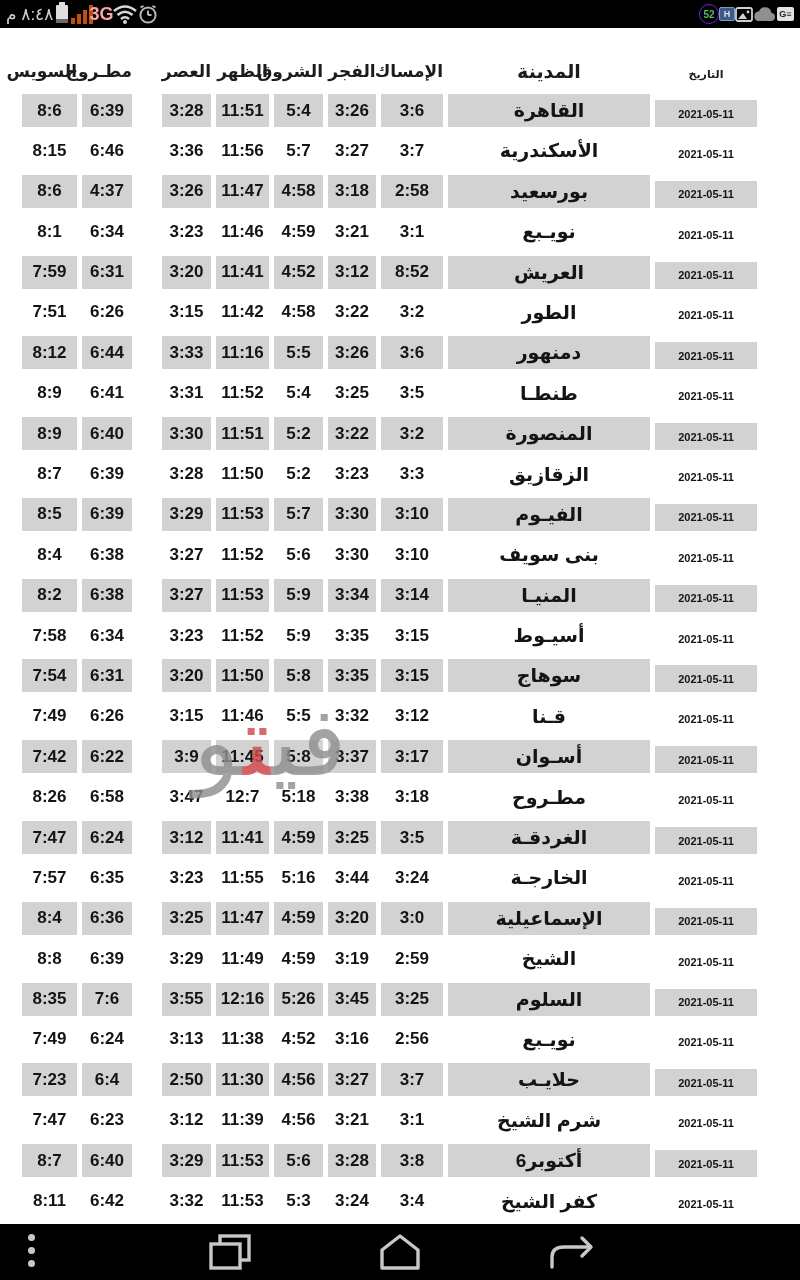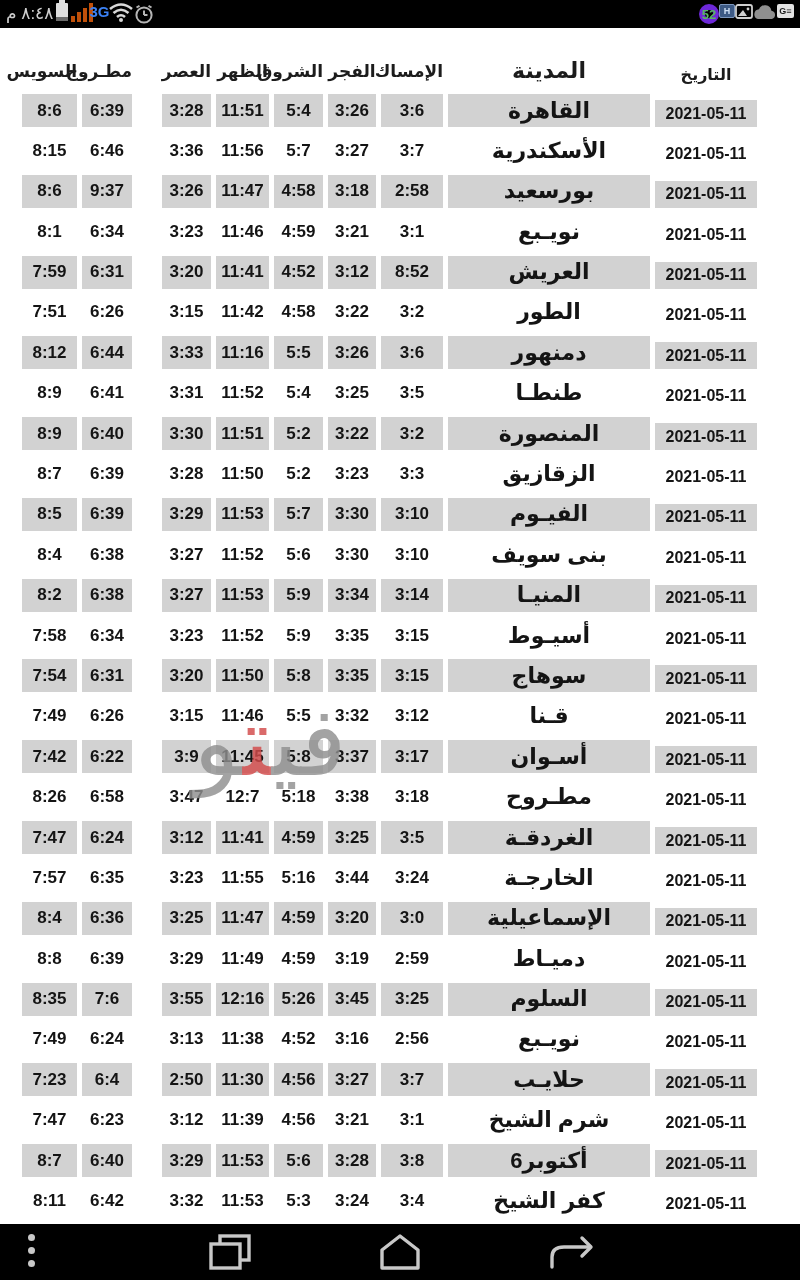--- a/index.html
+++ b/index.html
@@ -3,48 +3,48 @@
 <meta charset="utf-8">
 <style>
   * { box-sizing: border-box; margin: 0; padding: 0; }
   html,body { width:800px; height:1280px; background:#fff; overflow:hidden;
               font-family:"Liberation Sans","DejaVu Sans",sans-serif; }
   body { position:relative; }
 
   
   .statusbar { position:absolute; top:0; left:0; width:800px; height:28px; background:#000;
                display:flex; justify-content:space-between; align-items:center; padding:0 6px; }
-  .sb-left, .sb-right { display:flex; }
+  .sb-left, .sb-right { display:flex; align-items:center; }
   .sb-time { color:#cfcfcf; font-size:17px; direction:rtl; letter-spacing:.5px; }
   .battery { width:12px; height:18px; background:#dedede; border-radius:1px; position:relative; margin:0 3px; }
   .battery:before { content:""; position:absolute; top:-3px; left:3px; width:6px; height:3px; background:#dedede; }
   .battery:after { content:""; position:absolute; bottom:0; left:0; width:100%; height:4px; background:#6b6b6b; }
   .sigbars { display:flex; align-items:flex-end; gap:2px; height:19px; }
   .sigbars i { display:block; width:4px; background:#c0500a; }
   .sigbars i:nth-child(1){height:6px;} .sigbars i:nth-child(2){height:10px;}
   .sigbars i:nth-child(3){height:14px;} .sigbars i:nth-child(4){height:19px;}
-  .net3g { color:#3b82f6; font-size:15px; font-weight:bold; margin-left:-4px; }
-  .badge52 { width:20px; height:20px; border:6px solid #6d28d9; border-radius:50%;
-             color:#58b862; font-size:13px; font-weight:bold; display:flex; align-items:center; justify-content:center; }
+  .net3g { color:#fca5a5; font-size:18px; font-weight:bold; margin-left:-4px; }
+  .badge52 { width:20px; height:20px; border:1px solid #6d28d9; border-radius:50%;
+             color:#58b862; font-size:10px; font-weight:bold; display:flex; align-items:center; justify-content:center; }
   .happ { width:16px; height:14px; background:#3d5a85; border:1px solid #7e99c0; border-radius:2px;
           color:#cfe0f5; font-size:9px; font-weight:bold; display:flex; align-items:center; justify-content:center; }
   .gnews { width:17px; height:14px; background:#e3e3e3; border-radius:2px; color:#1d1d1d;
            font-size:9px; font-weight:bold; display:flex; align-items:center; justify-content:center; letter-spacing:0; }
 
   
   .table-area { position:absolute; top:28px; left:0; width:800px; }
   .hrow, .row { display:flex; direction:rtl; column-gap:5px; padding-right:43px; }
   .hrow { margin-top:28px; height:30px; align-items:center; }
   .hcell { font-weight:bold; font-size:17px; color:#1c1c1c; text-align:center; }
   .rows { margin-top:8px; }
   .row { height:33px; margin-bottom:7.4px; }
   .cell { display:flex; align-items:center; justify-content:center;
           font-weight:bold; font-size:17px; color:#141414; }
   .row.shaded .cell { background:#d2d2d2; }
-  .c-date{width:102px; font-size:16px;margin-top:6px;} .c-city{width:202px; font-size:22px;}
+  .c-date{width:102px; font-size:11px;margin-top:6px;} .c-city{width:202px; font-size:19px;}
   .c-imsak{width:62px;} .c-fajr{width:48px;} .c-shurooq{width:49px;}
   .c-dhuhr{width:53px;} .c-asr{width:49px;margin-left:25px;} .c-maghrib{width:50px;} .c-isha{width:55px;}
 
   
   .watermark { position:absolute; left:140px; top:682px; width:260px; height:120px;
                display:flex; align-items:center; justify-content:center;
                pointer-events:none; opacity:.82; direction:rtl; }
   .watermark .wm-text { font-size:96px; font-weight:normal; color:#8f8f8f; line-height:1; }
   .watermark .wm-red { color:#d34a4a; }
 
@@ -144,21 +144,21 @@
     <div class="cell c-isha">8:15</div>
   </div>
       <div class="row shaded">
     <div class="cell c-date">2021-05-11</div>
     <div class="cell c-city">بورسعيد</div>
     <div class="cell c-imsak">2:58</div>
     <div class="cell c-fajr">3:18</div>
     <div class="cell c-shurooq">4:58</div>
     <div class="cell c-dhuhr">11:47</div>
     <div class="cell c-asr">3:26</div>
-    <div class="cell c-maghrib">9:37</div>
+    <div class="cell c-maghrib">4:37</div>
     <div class="cell c-isha">8:6</div>
   </div>
       <div class="row">
     <div class="cell c-date">2021-05-11</div>
     <div class="cell c-city">نويـبع</div>
     <div class="cell c-imsak">3:1</div>
     <div class="cell c-fajr">3:21</div>
     <div class="cell c-shurooq">4:59</div>
     <div class="cell c-dhuhr">11:46</div>
     <div class="cell c-asr">3:23</div>
@@ -347,21 +347,21 @@
     <div class="cell c-imsak">3:0</div>
     <div class="cell c-fajr">3:20</div>
     <div class="cell c-shurooq">4:59</div>
     <div class="cell c-dhuhr">11:47</div>
     <div class="cell c-asr">3:25</div>
     <div class="cell c-maghrib">6:36</div>
     <div class="cell c-isha">8:4</div>
   </div>
       <div class="row">
     <div class="cell c-date">2021-05-11</div>
-    <div class="cell c-city">دميـاط</div>
+    <div class="cell c-city">الشيخ</div>
     <div class="cell c-imsak">2:59</div>
     <div class="cell c-fajr">3:19</div>
     <div class="cell c-shurooq">4:59</div>
     <div class="cell c-dhuhr">11:49</div>
     <div class="cell c-asr">3:29</div>
     <div class="cell c-maghrib">6:39</div>
     <div class="cell c-isha">8:8</div>
   </div>
       <div class="row shaded">
     <div class="cell c-date">2021-05-11</div>

